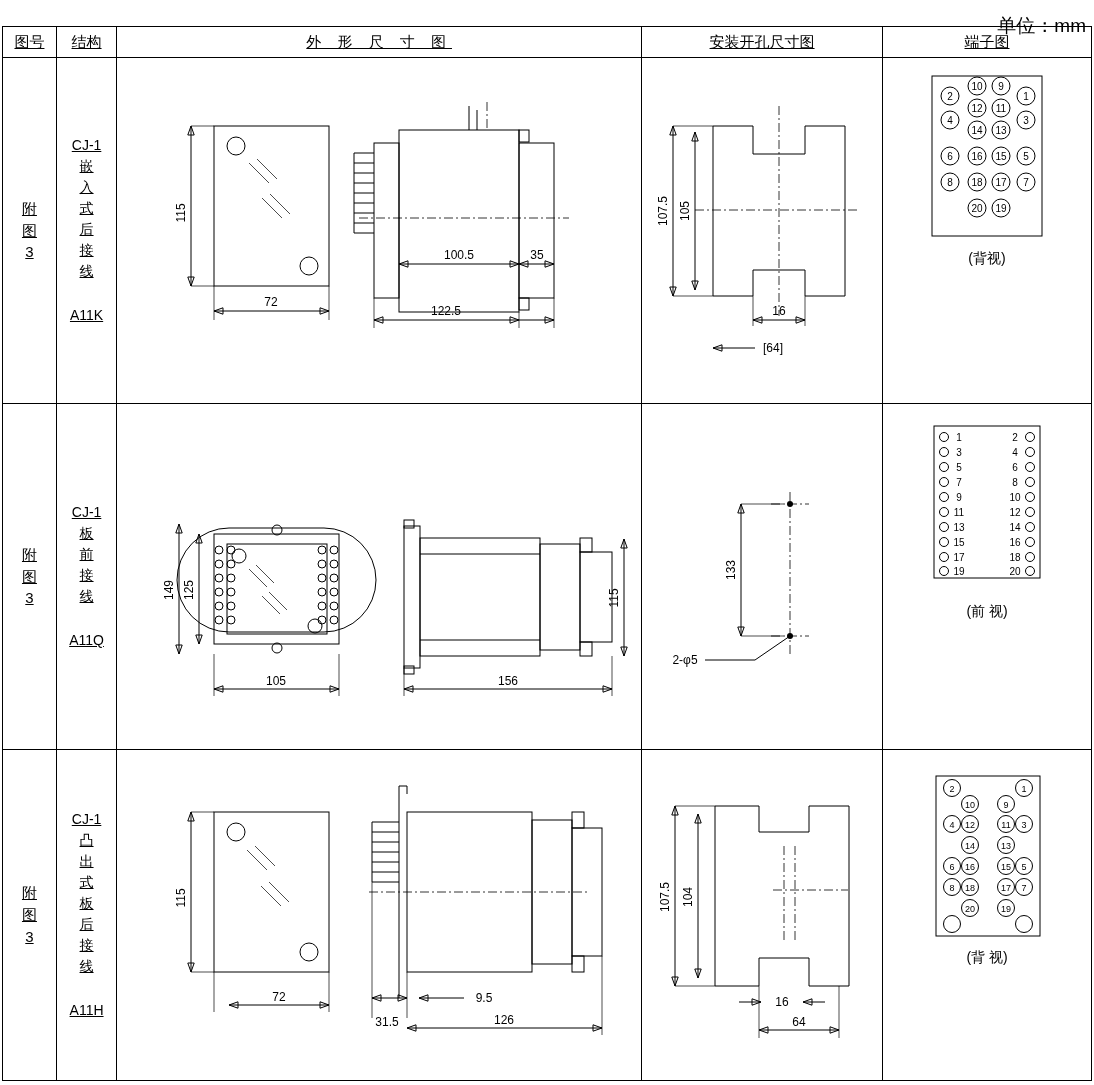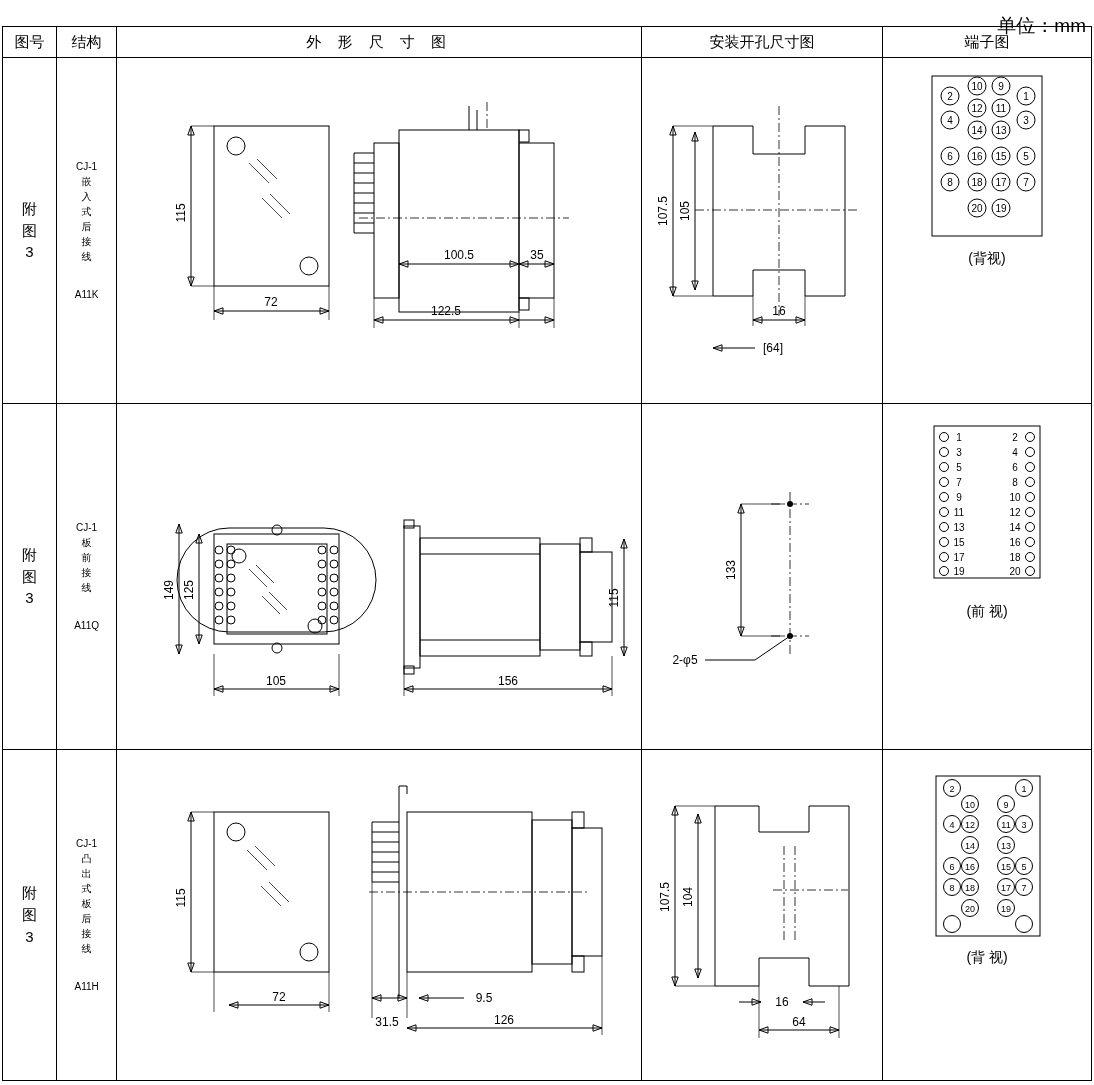--- a/index.html
+++ b/index.html
@@ -13,20 +13,21 @@
   }
   .unit-line{
     position:absolute;right:8px;top:13px;
     font-size:19px;
   }
   table.main{
     position:absolute;
     left:2px;top:26px;
     border-collapse:collapse;
     width:1090px;
+    text-decoration:underline;
   }
   table.main td,table.main th{
     border:1px solid #000;
     padding:0;
     text-align:center;
     vertical-align:middle;
     font-weight:normal;
     font-size:15px;
   }
   .hdr td{height:30px;}
@@ -36,21 +37,21 @@
   .col-outline{width:524px;}
   .col-hole{width:240px;}
   .col-term{width:208px;}
 
   .vtext{
     line-height:1.45;
     font-size:15px;
   }
   .vtext .ch{display:block;}
   .struct-cell{
-    font-size:10px;
+    font-size:14px;
     line-height:1.5;
     padding:6px 0;
   }
   .struct-cell .code{display:block;}
   .struct-cell .ch{display:block;}
   .struct-cell .model{display:block;margin-top:23px;}
 
   .cell-box{position:relative;}
   .r1 .cell-box{height:345px;}
   .r2 .cell-box{height:345px;}

